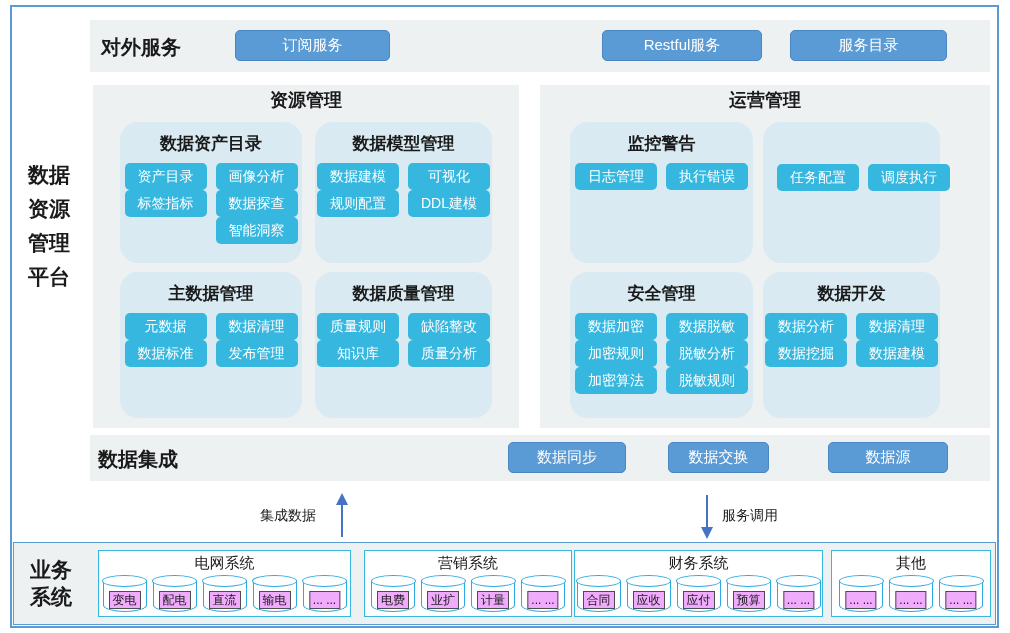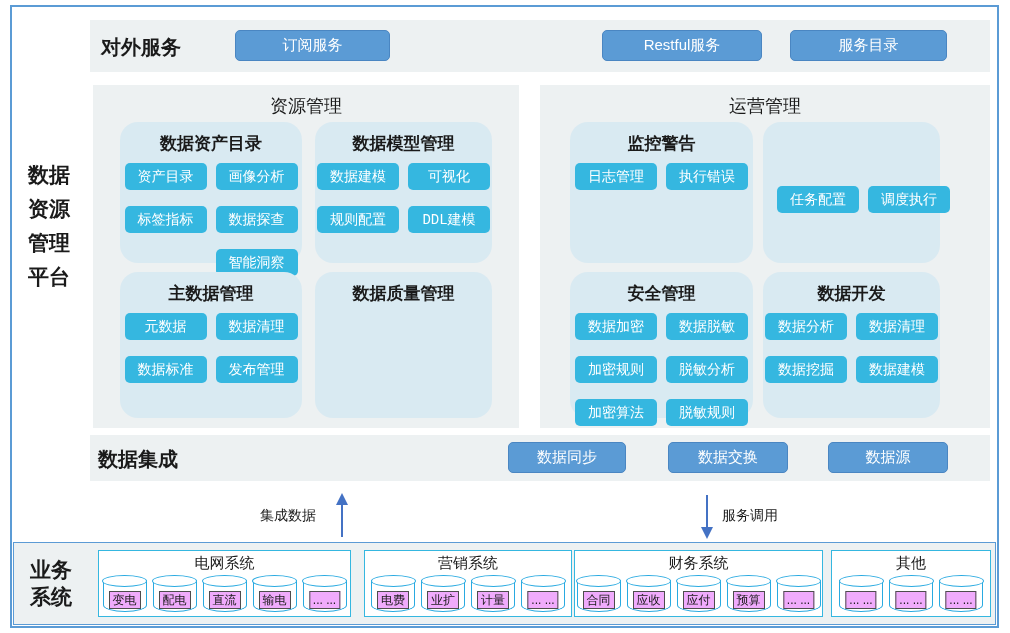--- a/index.html
+++ b/index.html
@@ -14,27 +14,27 @@
   .platform-title span { display:block; }
 
   .gray-row { position:absolute; background:#edf1f2; }
   .row-label { position:absolute; font-size:20px; font-weight:bold; color:#1a1a1a; }
 
   .btn-blue { position:absolute; height:31px; background:#5b9bd5; border:1px solid #4a86c2;
               border-radius:5px; color:#ffffff; font-size:15px;
               display:flex; align-items:center; justify-content:center; }
 
   .panel { position:absolute; background:#edf1f2; }
-  .panel-title { text-align:center; padding-top:9px; font-size:18px; font-weight:normal; color:#1a1a1a; }
+  .panel-title { text-align:center; padding-top:3px; font-size:18px; font-weight:bold; color:#1a1a1a; }
 
   .group { position:absolute; background:#d9eaf2; border-radius:18px; }
   .group-title { text-align:center; padding-top:10px; height:33px; font-size:17px; font-weight:bold; color:#1a1a1a; }
-  .grid { display:grid; grid-template-columns:repeat(2,82px); gap:16px 9px;
-          justify-content:center; margin-top:8px;font-family:Liberation Mono, monospace; }
-  .grid.no-title { margin-top:64px;padding-left:24px; }
+  .grid { display:grid; grid-template-columns:repeat(2,82px); gap:0 9px;
+          justify-content:center; margin-top:8px; }
+  .grid.no-title { margin-top:42px;padding-left:24px; }
   .btn-cyan { height:27px; background:#35b7e0; border-radius:5px; color:#ffffff; font-size:14px;
               display:flex; align-items:center; justify-content:center; white-space:nowrap; }
   .col2 { grid-column:2; }
 
   .flow-label { position:absolute; font-size:14px; color:#1a1a1a; }
   .arrow { position:absolute; }
 
   .biz { position:absolute; left:13px; top:542px; width:983px; height:83px;
          background:#edf1f2; border:1.5px solid #5b9bd5; }
   .biz-label { position:absolute; left:16px; top:13px; font-size:21px; font-weight:bold; line-height:27px; color:#1a1a1a; }
@@ -100,20 +100,26 @@
       <div class="grid">
         <div class="btn-cyan">元数据</div>
         <div class="btn-cyan">数据清理</div>
         <div class="btn-cyan">数据标准</div>
         <div class="btn-cyan">发布管理</div>
       </div>
     </div>
 
     <div class="group" style="left:222px; top:187px; width:177px; height:146px;">
       <div class="group-title">数据质量管理</div>
+      <div class="grid">
+        <div class="btn-cyan">质量规则</div>
+        <div class="btn-cyan">缺陷整改</div>
+        <div class="btn-cyan">知识库</div>
+        <div class="btn-cyan">质量分析</div>
+      </div>
     </div>
   </div>
 
   <div class="panel" style="left:540px; top:85px; width:450px; height:343px;">
     <div class="panel-title">运营管理</div>
 
     <div class="group" style="left:30px; top:37px; width:183px; height:141px;">
       <div class="group-title">监控警告</div>
       <div class="grid">
         <div class="btn-cyan">日志管理</div>
@@ -147,21 +153,21 @@
         <div class="btn-cyan">数据清理</div>
         <div class="btn-cyan">数据挖掘</div>
         <div class="btn-cyan">数据建模</div>
       </div>
     </div>
   </div>
 
   <div class="gray-row" style="left:90px; top:435px; width:900px; height:46px;">
     <div class="row-label" style="left:8px; top:11px;">数据集成</div>
     <div class="btn-blue" style="left:418px; top:7px; width:118px;">数据同步</div>
-    <div class="btn-blue" style="left:578px; top:7px; width:120px;">数据交换</div>
+    <div class="btn-blue" style="left:578px; top:7px; width:101px;">数据交换</div>
     <div class="btn-blue" style="left:738px; top:7px; width:120px;">数据源</div>
   </div>
 
   <div class="flow-label" style="left:260px; top:507px;">集成数据</div>
   <svg class="arrow" style="left:332px; top:493px;" width="20" height="46" viewBox="0 0 20 46">
     <line x1="10" y1="44" x2="10" y2="10" stroke="#4472c4" stroke-width="2"></line>
     <polygon points="10,0 4,12 16,12" fill="#4472c4"></polygon>
   </svg>
   <svg class="arrow" style="left:697px; top:493px;" width="20" height="46" viewBox="0 0 20 46">
     <line x1="10" y1="2" x2="10" y2="36" stroke="#4472c4" stroke-width="2"></line>

